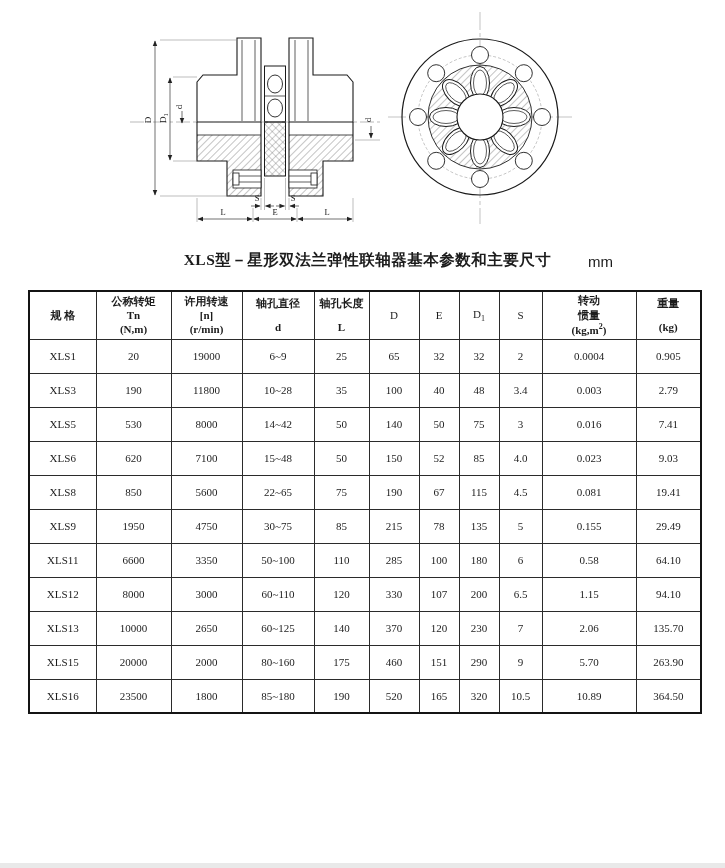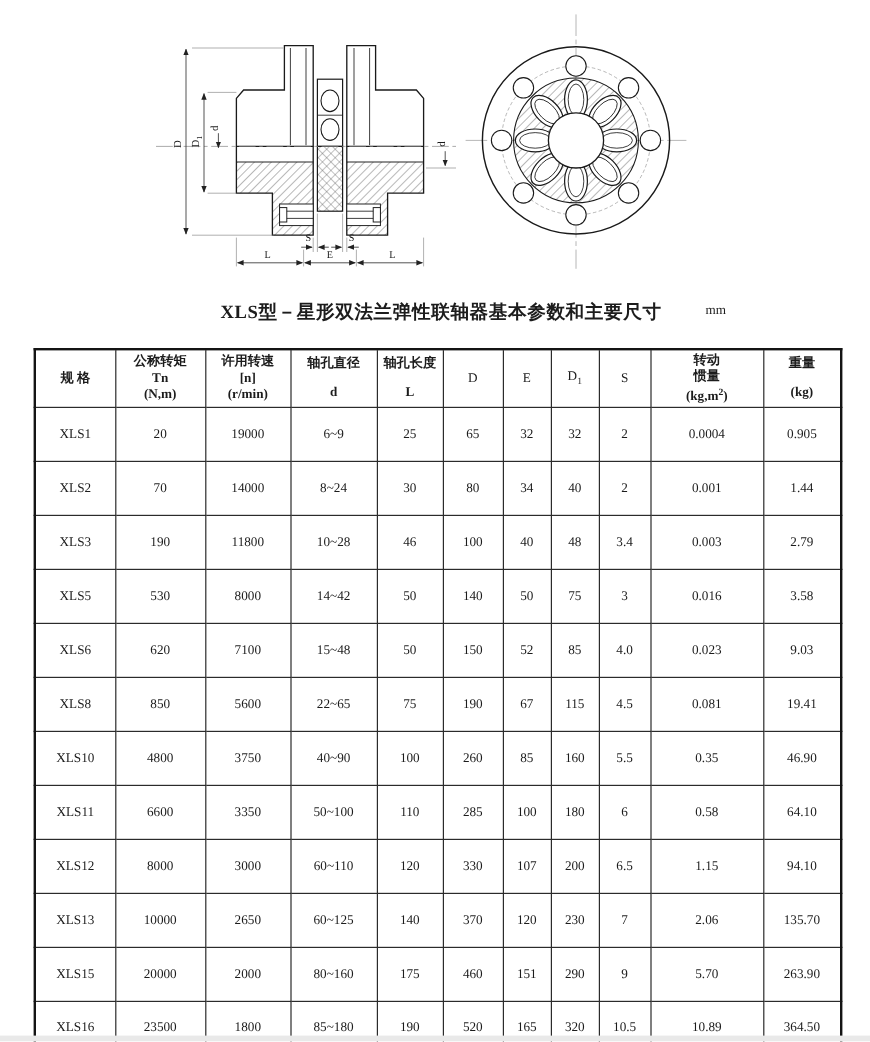--- a/index.html
+++ b/index.html
@@ -7,34 +7,34 @@
     width:725px;height:868px;background:#ffffff;overflow:hidden;position:relative;
     font-family:"Liberation Serif","DejaVu Serif",serif;color:#1c1c1c;
   }
   .page{position:relative;width:725px;height:868px;}
   .drawing{position:absolute;top:0;left:0;}
   .title-row{position:absolute;top:250px;left:5px;width:725px;height:24px;}
   .doc-title{
     margin:0;text-align:center;font-size:15.5px;font-weight:bold;
     letter-spacing:0.5px;font-family:"Liberation Serif","DejaVu Serif",serif;
   }
-  .unit{position:absolute;left:583px;top:3px;font-size:11px;font-family:Liberation Serif, serif;}
+  .unit{position:absolute;left:583px;top:3px;font-size:15px;font-family:Liberation Sans, sans-serif;}
   table.spec{
     position:absolute;top:290px;left:28px;width:672px;
     border-collapse:collapse;table-layout:fixed;
     border:2px solid #141414;
     font-size:11px;
   }
   table.spec th,table.spec td{
     border:1px solid #2b2b2b;text-align:center;vertical-align:middle;
     padding:0 1px;font-weight:normal;color:#1c1c1c;
     font-family:"Liberation Serif","DejaVu Serif",serif;
   }
   table.spec thead tr{height:48px;}
-  table.spec tbody tr{height:45px;}
+  table.spec tbody tr{height:34px;}
   .hline{display:block;line-height:1.3;font-weight:bold;}
   .hgap{display:block;height:9px;}
   sub.small{font-size:8px;}
   sup.small{font-size:8px;}
   .bottom-strip{position:absolute;left:0;bottom:0;width:725px;height:5px;background:#e9e9e9;}
 </style>
 </head>
 <body>
 
 <div class="page">
@@ -268,57 +268,44 @@
           <td>6~9</td>
           <td>25</td>
           <td>65</td>
           <td>32</td>
           <td>32</td>
           <td>2</td>
           <td>0.0004</td>
           <td>0.905</td>
         </tr>
         <tr>
-          <td>XLS2</td>
-          <td>70</td>
-          <td>14000</td>
-          <td>8~24</td>
-          <td>30</td>
-          <td>80</td>
-          <td>34</td>
-          <td>40</td>
-          <td>2</td>
-          <td>0.001</td>
-          <td>1.44</td>
-        </tr>
-        <tr>
           <td>XLS3</td>
           <td>190</td>
           <td>11800</td>
           <td>10~28</td>
-          <td>46</td>
+          <td>35</td>
           <td>100</td>
           <td>40</td>
           <td>48</td>
           <td>3.4</td>
           <td>0.003</td>
           <td>2.79</td>
         </tr>
         <tr>
           <td>XLS5</td>
           <td>530</td>
           <td>8000</td>
           <td>14~42</td>
           <td>50</td>
           <td>140</td>
           <td>50</td>
           <td>75</td>
           <td>3</td>
           <td>0.016</td>
-          <td>3.58</td>
+          <td>7.41</td>
         </tr>
         <tr>
           <td>XLS6</td>
           <td>620</td>
           <td>7100</td>
           <td>15~48</td>
           <td>50</td>
           <td>150</td>
           <td>52</td>
           <td>85</td>
@@ -333,31 +320,31 @@
           <td>22~65</td>
           <td>75</td>
           <td>190</td>
           <td>67</td>
           <td>115</td>
           <td>4.5</td>
           <td>0.081</td>
           <td>19.41</td>
         </tr>
         <tr>
-          <td>XLS10</td>
-          <td>4800</td>
-          <td>3750</td>
-          <td>40~90</td>
-          <td>100</td>
-          <td>260</td>
+          <td>XLS9</td>
+          <td>1950</td>
+          <td>4750</td>
+          <td>30~75</td>
           <td>85</td>
-          <td>160</td>
-          <td>5.5</td>
-          <td>0.35</td>
-          <td>46.90</td>
+          <td>215</td>
+          <td>78</td>
+          <td>135</td>
+          <td>5</td>
+          <td>0.155</td>
+          <td>29.49</td>
         </tr>
         <tr>
           <td>XLS11</td>
           <td>6600</td>
           <td>3350</td>
           <td>50~100</td>
           <td>110</td>
           <td>285</td>
           <td>100</td>
           <td>180</td>

